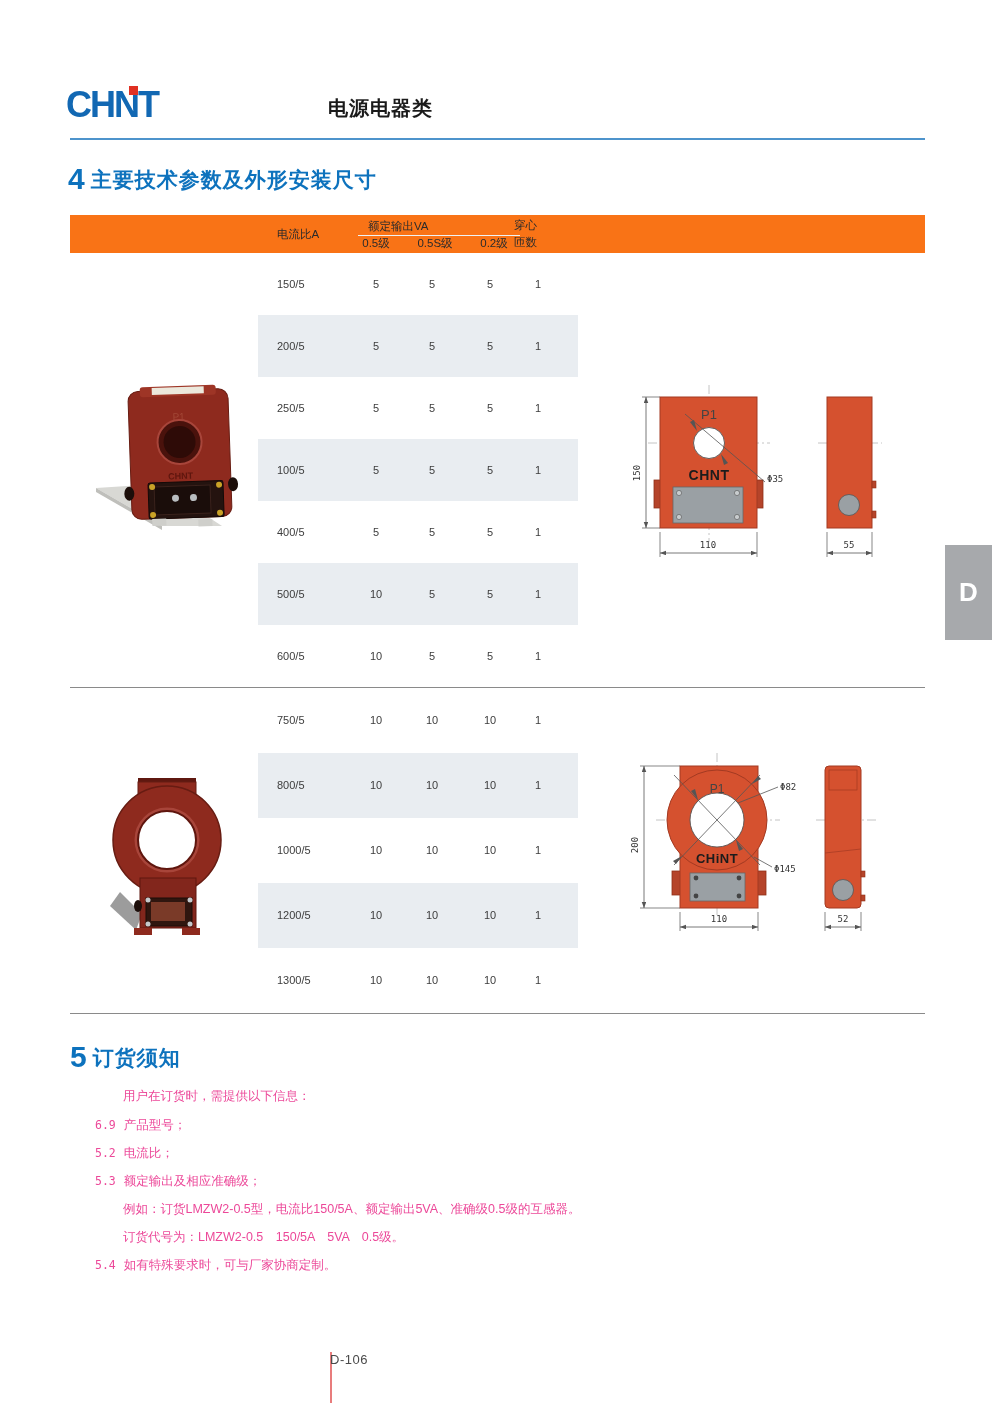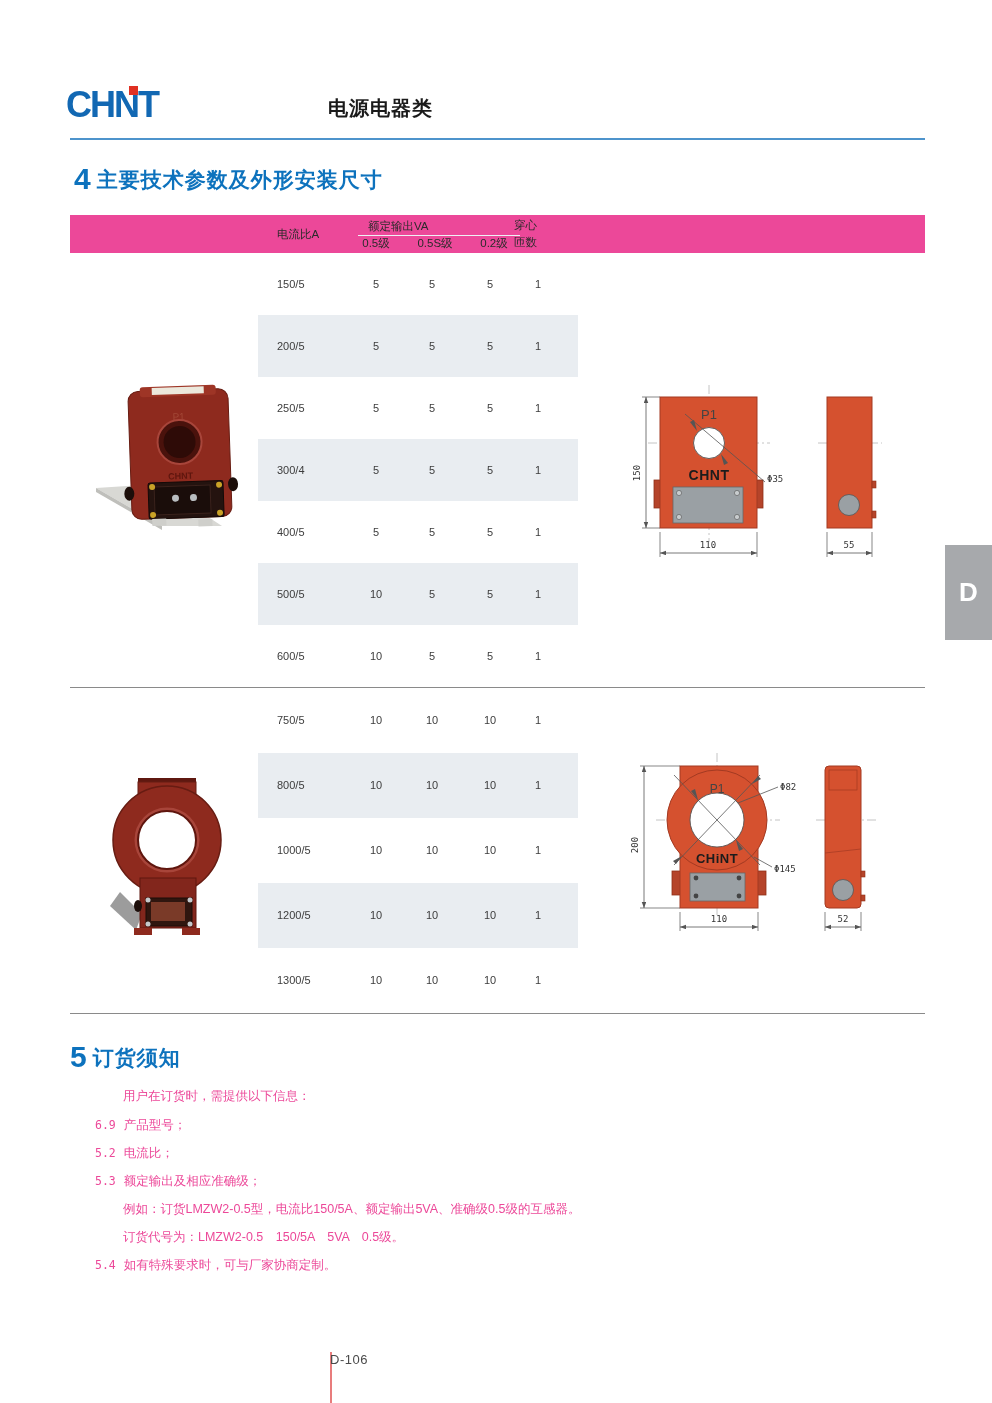--- a/index.html
+++ b/index.html
@@ -15,21 +15,21 @@
   .cat-title{position:absolute;left:328px;top:95px;font-size:20px;font-weight:bold;color:#1a1a1a;letter-spacing:1px;text-align:right;}
   .head-rule{position:absolute;left:70px;top:138px;width:855px;height:2px;background:#4e94cc;}
 
   
   .sec-title{position:absolute;color:#0d72bd;}
   .sec-num{font-size:30px;font-weight:bold;vertical-align:-2px;}
   .sec-txt{font-size:21px;font-weight:bold;margin-left:6px;letter-spacing:1px;}
 
   
   .tbl{position:absolute;left:70px;top:215px;width:855px;}
-  .thead{position:relative;height:38px;background:#ec4899;font-size:11.5px;color:#2b2b2b;}
+  .thead{position:relative;height:38px;background:#f97316;font-size:11.5px;color:#2b2b2b;}
   .th{position:absolute;}
   .th-ratio{left:207px;top:0;line-height:38px;}
   .th-out{left:298px;top:2px;line-height:18px;}
   .out-underline{position:absolute;left:288px;top:20px;width:162px;height:1px;background:#eef2f5;}
   .th-c1{left:278px;top:20px;width:56px;text-align:center;line-height:17px;}
   .th-c2{left:334px;top:20px;width:62px;text-align:center;line-height:17px;}
   .th-c3{left:396px;top:20px;width:56px;text-align:center;line-height:17px;}
   .th-turns{left:444px;top:2px;width:48px;text-align:left;line-height:17px;}
   .th-dims{left:500px;top:0;width:280px;text-align:center;line-height:38px;}
 
@@ -71,21 +71,21 @@
 
 <div class="page">
 
   <div class="logo">
     <span class="logo-text">CHNT</span>
     <span class="logo-dot"></span>
   </div>
   <div class="cat-title">电源电器类</div>
   <div class="head-rule"></div>
 
-  <div class="sec-title" style="left:74px;top:162px;text-align:center;">
+  <div class="sec-title" style="left:68px;top:162px;text-align:center;">
     <span class="sec-num">4</span><span class="sec-txt">主要技术参数及外形安装尺寸</span>
   </div>
 
   <div class="tbl">
     <div class="thead">
       <span class="th th-ratio">电流比A</span>
       <span class="th th-out">额定输出VA</span>
       <div class="out-underline"></div>
       <span class="th th-c1">0.5级</span>
       <span class="th th-c2">0.5S级</span>
@@ -110,21 +110,21 @@
         </div>
         <div class="trow">
           <span class="cell cr">250/5</span>
           <span class="cell c1">5</span>
           <span class="cell c2">5</span>
           <span class="cell c3">5</span>
           <span class="cell c4">1</span>
         </div>
         <div class="trow striped">
           <div class="stripe"></div>
-          <span class="cell cr">300/4</span>
+          <span class="cell cr">100/5</span>
           <span class="cell c1">5</span>
           <span class="cell c2">5</span>
           <span class="cell c3">5</span>
           <span class="cell c4">1</span>
         </div>
         <div class="trow">
           <span class="cell cr">400/5</span>
           <span class="cell c1">5</span>
           <span class="cell c2">5</span>
           <span class="cell c3">5</span>

